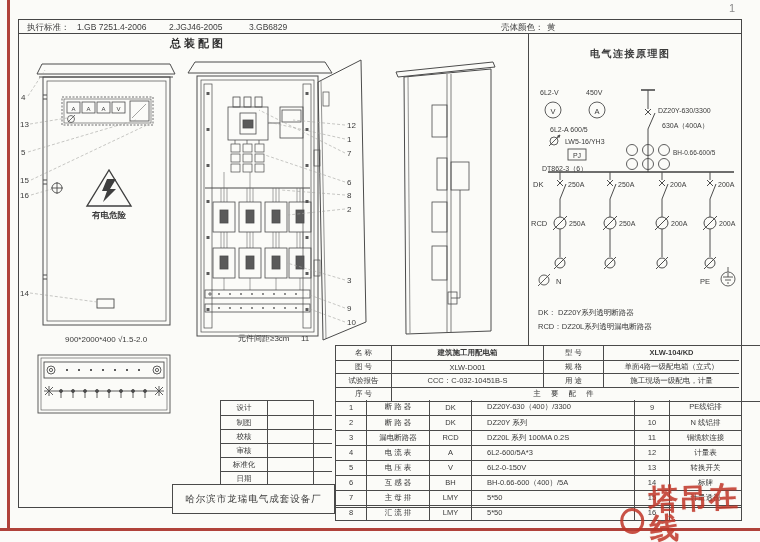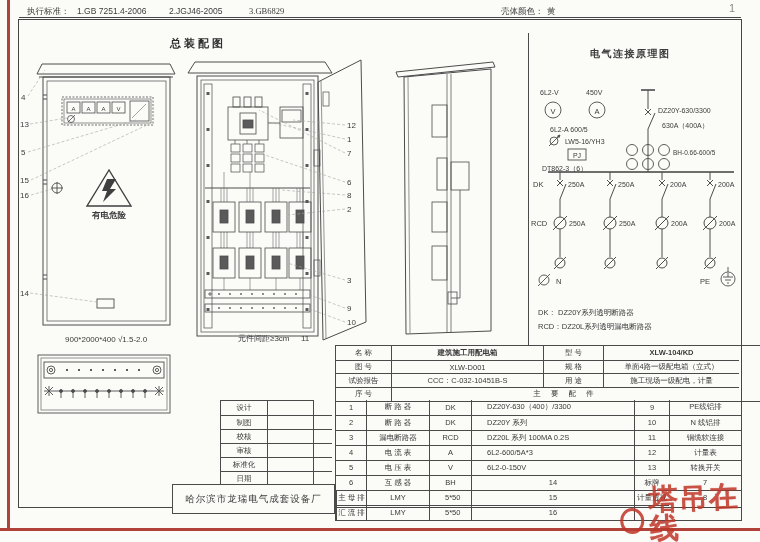--- a/index.html
+++ b/index.html
@@ -34,25 +34,25 @@
 
 <div id="sheet">
 
   <div class="abs redline" style="left:7px;top:0;width:3px;height:531px;"></div>
   <div class="abs redline" style="left:0;top:528px;width:760px;height:3px;"></div>
 
   <div class="abs pagenum" style="left:729px;top:2px;">1</div>
 
   <div class="abs frame" style="left:18px;top:19px;width:724px;height:489px;"></div>
 
-  <div class="abs strip" style="left:19px;top:4px;width:722px;height:14px;">
+  <div class="abs strip" style="left:19px;top:20px;width:722px;height:14px;">
     <span style="left:8px;">执行标准：</span>
     <span style="left:58px;">1.GB 7251.4-2006</span>
     <span style="left:150px;">2.JGJ46-2005</span>
-    <span style="left:230px;font-family:Liberation Serif, serif;">3.GB6829</span>
+    <span style="left:230px;">3.GB6829</span>
     <span style="left:482px;">壳体颜色：</span>
     <span style="left:528px;">黄</span>
   </div>
 
   <div class="abs asm-title" style="left:170px;top:36px;width:100px;">总装配图</div>
 
   <svg class="abs" style="left:18px;top:50px;" width="180" height="300" viewBox="0 0 180 300">
     <g stroke="#4c4c4c" stroke-width="1" fill="none">
       <polygon points="24,14 152,14 157,24 19,24"></polygon>
       <line x1="21" y1="27" x2="155" y2="27"></line>
@@ -515,20 +515,21 @@
       <div>计量表</div>
     <div class="c0">5</div>
       <div>电 压 表</div>
       <div>V</div>
       <div class="left">6L2-0-150V</div>
       <div>13</div>
       <div>转换开关</div>
     <div class="c0">6</div>
       <div>互 感 器</div>
       <div>BH</div>
+      <div class="left">BH-0.66-600（400）/5A</div>
       <div>14</div>
       <div>标牌</div>
     <div class="c0">7</div>
       <div>主 母 排</div>
       <div>LMY</div>
       <div class="left">5*50</div>
       <div>15</div>
       <div>计量透视</div>
     <div class="c0">8</div>
       <div>汇 流 排</div>

